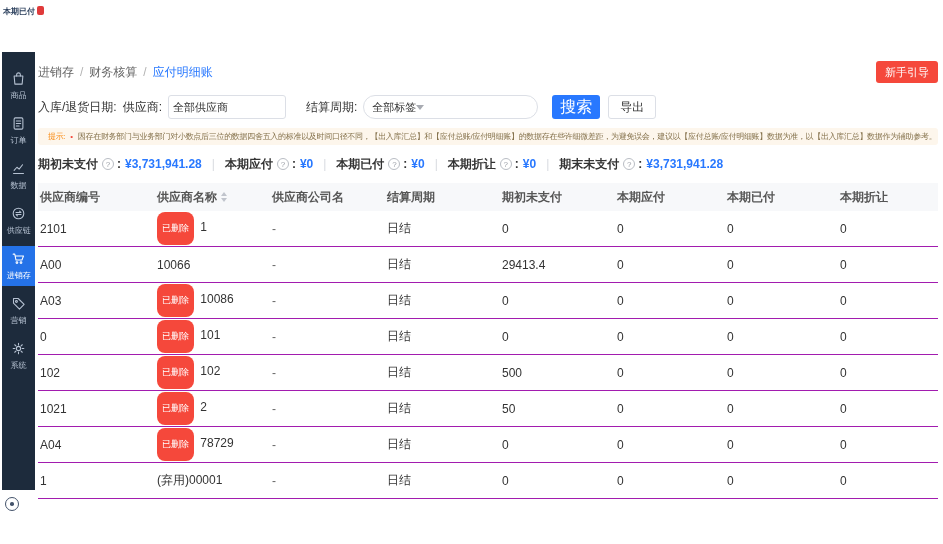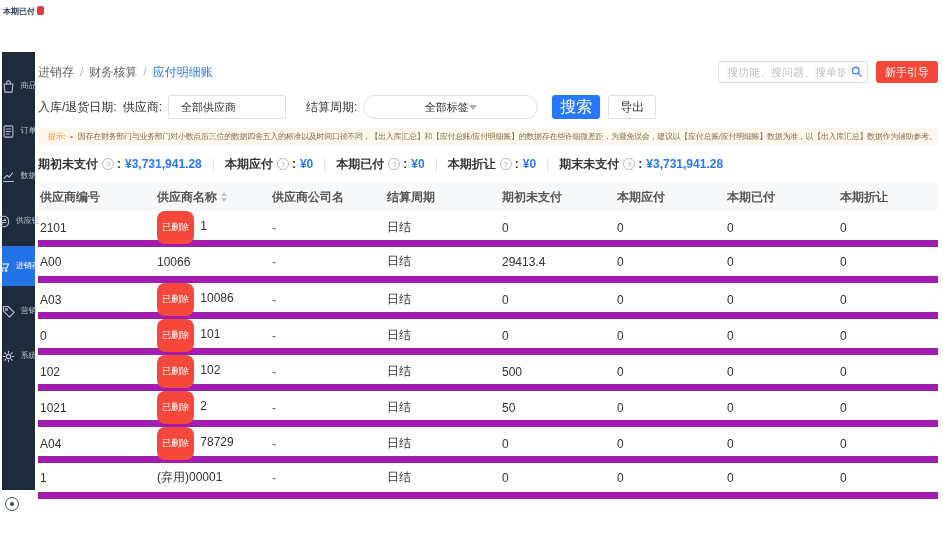--- a/index.html
+++ b/index.html
@@ -5,21 +5,21 @@
   *{box-sizing:border-box;margin:0;padding:0}
   html,body{width:943px;height:544px}
   body{font-family:"Liberation Sans","DejaVu Sans",sans-serif;background:#fff;position:relative;overflow:hidden;font-size:12px;color:#333}
 
   
   .logo{position:absolute;left:3px;top:6px;font-size:8px;font-weight:bold;color:#2b3f5c;white-space:nowrap}
   .brand-badge{position:absolute;left:37px;top:6px;width:7px;height:9px;background:#e03a3a;border-radius:2px}
 
   
   .sidebar{position:absolute;left:2px;top:52px;width:33px;height:438px;background:var(--sidebar-bg,#1d2b3c);padding-top:14px;display:flex;flex-direction:column}
-  .sb-item{height:40px;margin-bottom:5px;display:flex;flex-direction:row;align-items:center;justify-content:center;gap:4px;color:#b6c2d2;cursor:pointer}
+  .sb-item{height:40px;margin-bottom:5px;display:flex;flex-direction:column;align-items:center;justify-content:center;gap:4px;color:#b6c2d2;cursor:pointer}
   .sb-item.active{background:var(--sidebar-active,#2472e8);color:#fff}
   .sb-icon,.sb-icon svg{width:15px;height:15px;display:block}
   .sb-icon svg *{fill:none;stroke:currentColor;stroke-width:1.7;stroke-linecap:round;stroke-linejoin:round}
   .sb-label{font-size:8.5px;white-space:nowrap;transform:scale(.95)}
   .float-icon{position:absolute;left:5px;top:497px;width:14px;height:14px;border-radius:50%;border:1.5px solid #44536b;cursor:pointer}
   .float-icon::after{content:"";position:absolute;left:4px;top:4px;width:3.5px;height:3.5px;border-radius:50%;background:#44536b}
 
   
   .main{position:absolute;left:35px;top:52px;width:905px;padding:8px 2px 0 3px}
   .toolbar{display:flex;align-items:center;justify-content:space-between;height:24px}
@@ -35,22 +35,22 @@
   .mag{position:absolute;right:5px;top:4px;cursor:pointer}
   .mag svg *{fill:none;stroke:var(--accent,#2878ff);stroke-width:2.2;stroke-linecap:round}
   .guide-btn{height:22px;padding:0 9px;background:var(--danger,#f5483b);color:#fff;border:none;border-radius:3px;font-size:11px;font-family:inherit;cursor:pointer;white-space:nowrap}
 
   
   .filters{display:flex;align-items:center;margin-top:10px;height:26px;font-size:12px}
   .f-label{color:#333;margin-right:6px;white-space:nowrap}
   .date-box{width:150px;height:24px;border:1px solid #dcdfe6;border-radius:3px;display:flex;align-items:center;justify-content:space-between;padding:0 6px;font-size:10.5px;color:#333;margin-right:16px;cursor:pointer;white-space:nowrap}
   .cal,.cal svg{width:12px;height:12px}
   .cal svg *{fill:none;stroke:#a8abb2;stroke-width:1.7;stroke-linecap:round}
-  .supplier-input{width:118px;height:24px;border:1px solid #dcdfe6;border-radius:3px;padding:0 12px;font-size:11px;color:#333;margin-right:20px;outline:none;font-family:inherit}
-  .select-box{width:175px;height:24px;border:1px solid #dcdfe6;border-radius:12px;display:flex;align-items:center;justify-content:center;padding:0 8px;font-size:11px;color:#333;margin-right:14px;cursor:pointer}
+  .supplier-input{width:118px;height:24px;border:1px solid #dcdfe6;border-radius:3px;padding:0 4px;font-size:11px;color:#333;margin-right:20px;outline:none;font-family:inherit}
+  .select-box{width:175px;height:24px;border:1px solid #dcdfe6;border-radius:12px;display:flex;align-items:center;justify-content:flex-start;padding:0 8px;font-size:11px;color:#333;margin-right:14px;cursor:pointer}
   .caret{width:0;height:0;border-left:4px solid transparent;border-right:4px solid transparent;border-top:5px solid #a8abb2}
   .search-btn{width:48px;height:24px;background:var(--accent,#2878ff);color:#fff;border:none;border-radius:3px;font-size:16px;margin-right:8px;font-family:inherit;cursor:pointer}
   .export-btn{width:48px;height:24px;background:#fff;color:#333;border:1px solid #dcdfe6;border-radius:3px;font-size:12px;font-family:inherit;cursor:pointer}
 
   
   .hint{margin-top:8px;background:var(--hint-bg,#fdf6ec);border-radius:3px;padding:4px 10px;font-size:8px;letter-spacing:-0.3px;white-space:nowrap;overflow:hidden;color:#85724c;display:flex;align-items:center;gap:5px;height:17px}
   .hint-prefix{color:#fa8c16}
   .hint-bullet{color:#f5483b}
 
   
@@ -63,21 +63,21 @@
   .sum-sep{color:#d8dbe0;margin:0 10px;font-weight:normal}
 
   
   .table{margin-top:10px}
   .t-head,.tr{display:grid;grid-template-columns:117px 115px 115px 115px 115px 110px 113px 100px}
   .t-head{background:#f7f8fa;height:28px;align-items:center}
   .th{font-weight:bold;color:#555;font-size:12px;padding-left:2px;display:flex;align-items:center}
   .sort{display:inline-flex;flex-direction:column;gap:2px;margin-left:4px;cursor:pointer}
   .s-up{width:0;height:0;border-left:3.5px solid transparent;border-right:3.5px solid transparent;border-bottom:4px solid #c0c4cc}
   .s-dn{width:0;height:0;border-left:3.5px solid transparent;border-right:3.5px solid transparent;border-top:4px solid #c0c4cc}
-  .tr{height:36px;border-bottom:7px solid #a21caf;align-items:center}
+  .tr{height:36px;border-bottom:1px solid #a21caf;align-items:center}
   .td{padding-left:2px;font-size:12px;color:#333;white-space:nowrap}
   .c-company{color:#666}
   .badge{display:inline-block;background:var(--badge-red,#f5483b);color:#fff;font-size:9px;line-height:1;padding:12px 5px;border-radius:8px;margin-right:3px;font-weight:normal}
 </style>
 </head>
 <body>
 
 <span class="logo">本期已付</span>
 <span class="brand-badge"></span>
 
@@ -161,29 +161,20 @@
 
   <div class="toolbar">
     <div class="breadcrumb">
         <span class="crumb">进销存</span>
         <span class="crumb-sep">/</span>
         <span class="crumb">财务核算</span>
         <span class="crumb-sep">/</span>
         <span class="crumb last">应付明细账</span>
       </div>
     <div class="toolbar-right">
-      <div class="searchbox">
-        <input placeholder="搜功能、搜问题、搜单据" style="">
-        <span class="mag">
-          <svg viewBox="0 0 24 24">
-              <circle cx="10.5" cy="10.5" r="6"></circle>
-              <path d="M15 15l5.5 5.5"></path>
-            </svg>
-        </span>
-      </div>
       <button class="guide-btn">新手引导</button>
     </div>
   </div>
 
   <div class="filters">
     <span class="f-label">入库/退货日期:</span>
     <span class="f-label">供应商:</span>
     <input class="supplier-input" value="全部供应商" style="">
     <span class="f-label">结算周期:</span>
     <div class="select-box">

